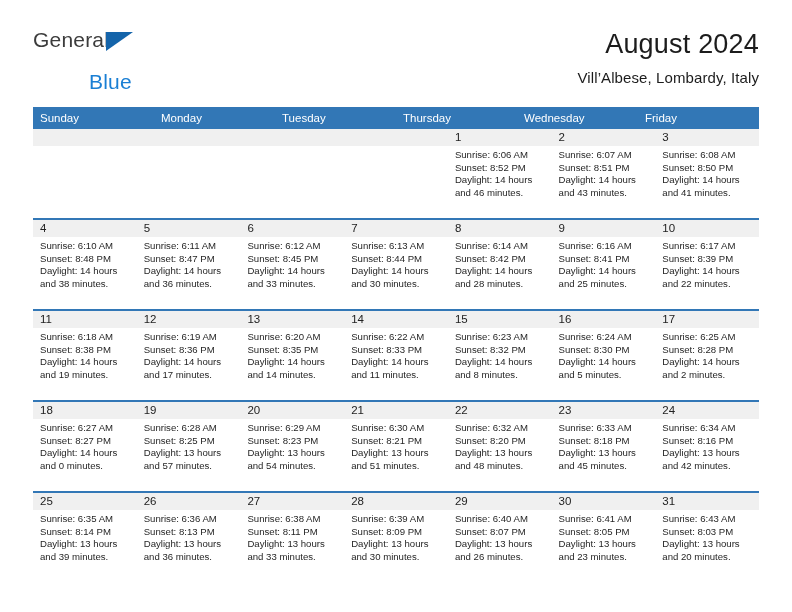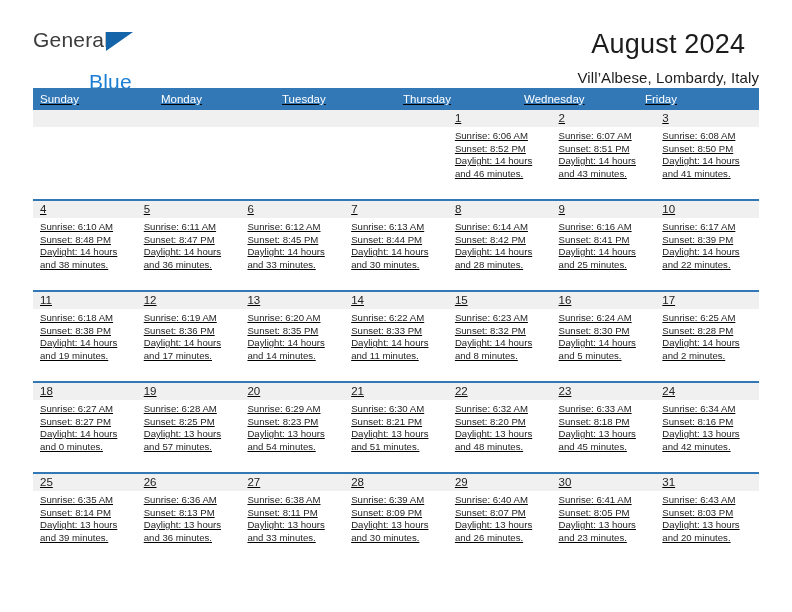--- a/index.html
+++ b/index.html
@@ -68,38 +68,36 @@
     top: 0;
     text-align: right;
   }
   .cal-title {
     font-size: 27px;
     line-height: 32px;
     color: #1c1c1c;
     font-weight: normal;
     margin: 0;
     letter-spacing: 0.2px;
-    text-align: center;
   }
   .cal-subtitle {
     font-size: 15px;
     line-height: 22px;
     color: #1c1c1c;
     margin: 7px 0 4px 0;
     font-weight: normal;
     letter-spacing: 0.1px;
   }
 
   
   .calendar {
     position: absolute;
     left: 33px;
-    top: 88px;
+    top: 107px;
     width: 726px;
-    text-decoration: underline;
   }
   .weekdays {
     display: flex;
     background: #3277b6;
     height: 22px;
   }
   .weekday {
     flex: 1 1 0;
     color: #ffffff;
     font-size: 11.5px;

